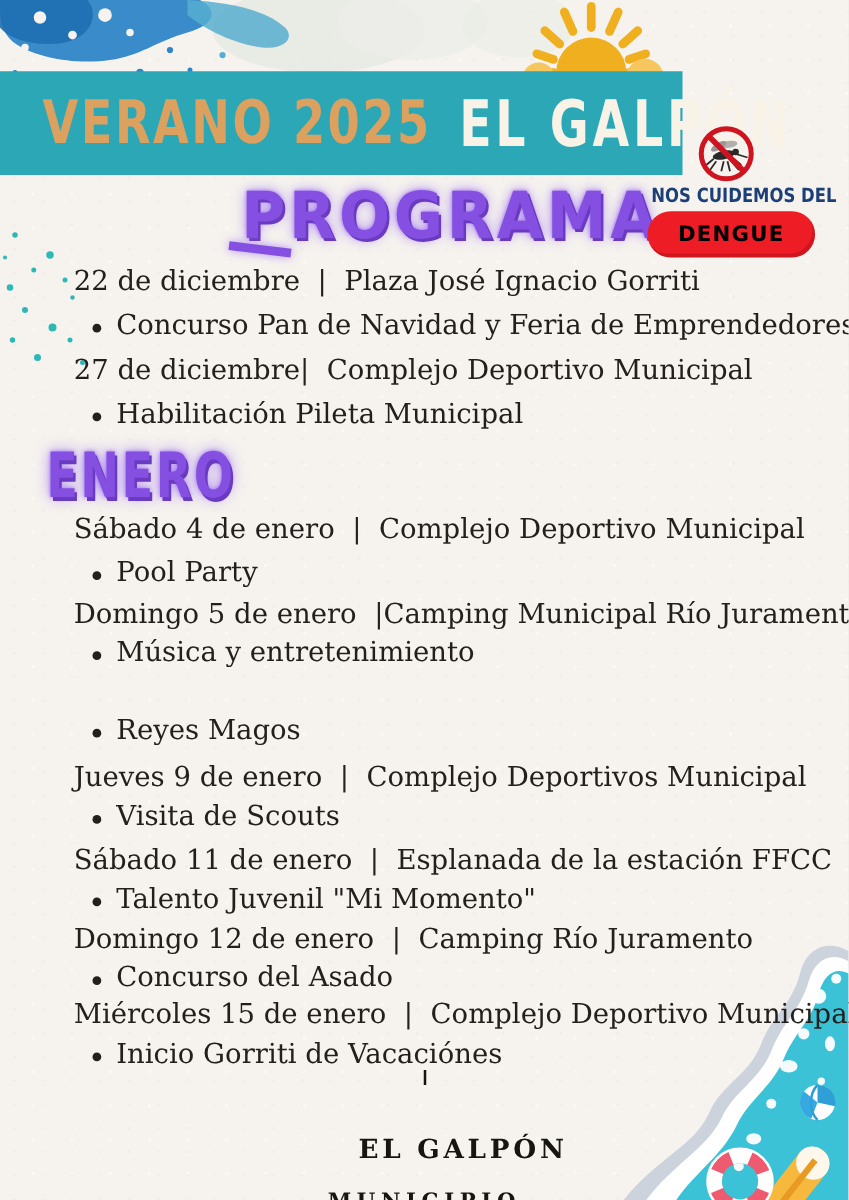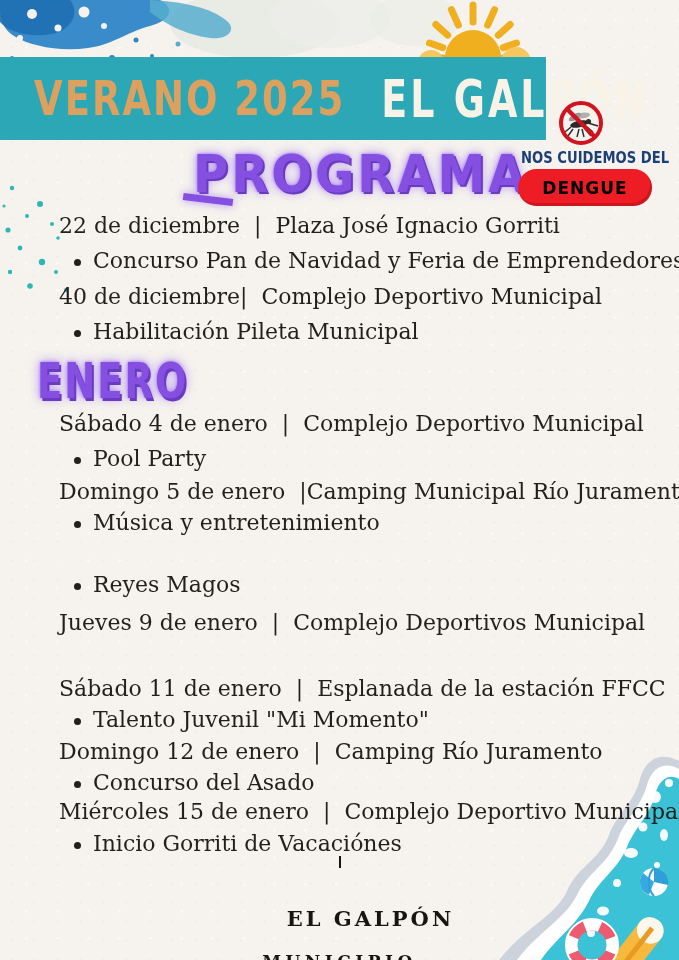--- a/index.html
+++ b/index.html
@@ -18,21 +18,21 @@
     background-position:0 0,11px 7px;
   }
   
   .splatter{position:absolute;left:0;top:0;z-index:1;}
   .speckles{position:absolute;left:0;top:178px;z-index:1;}
   .sun{position:absolute;left:398px;top:0;z-index:2;}
   
   .banner{
     position:absolute;left:0;top:57px;width:546px;height:83px;z-index:3;
     background:#2ba7b6;
-    display:flex;align-items:center;gap:36px;padding-left:34px;box-sizing:border-box;
+    display:flex;align-items:center;gap:22px;padding-left:34px;box-sizing:border-box;
     font-family:"DejaVu Sans",sans-serif;font-weight:bold;white-space:nowrap;
   }
   .banner .summer{
     font-size:37px;color:#dca05f;letter-spacing:2px;
     transform:scaleY(1.3);transform-origin:center;
   }
   .banner .brand{
     font-size:38px;color:#f8f3e6;letter-spacing:3px;
     transform:scaleY(1.35);transform-origin:center;
   }
@@ -193,21 +193,21 @@
   <div class="dengue-tagline">NOS CUIDEMOS DEL</div>
   <div class="dengue-pill">
     <span>DENGUE</span>
   </div>
 
   <div class="ev-h" style="top:213px">22 de diciembre  |  Plaza José Ignacio Gorriti</div>
   <div class="ev-b" style="top:248px">
     <span class="dot"></span>
     <span>Concurso Pan de Navidad y Feria de Emprendedores</span>
   </div>
-  <div class="ev-h" style="top:284px">40 de diciembre|  Complejo Deportivo Municipal</div>
+  <div class="ev-h" style="top:284px">27 de diciembre|  Complejo Deportivo Municipal</div>
   <div class="ev-b" style="top:319px">
     <span class="dot"></span>
     <span>Habilitación Pileta Municipal</span>
   </div>
 
   <div class="enero">ENERO</div>
 
   <div class="ev-h" style="top:411px">Sábado 4 de enero  |  Complejo Deportivo Municipal</div>
   <div class="ev-b" style="top:446px">
     <span class="dot"></span>
@@ -216,20 +216,24 @@
   <div class="ev-h" style="top:479px">Domingo 5 de enero  |Camping Municipal Río Juramento</div>
   <div class="ev-b" style="top:510px">
     <span class="dot"></span>
     <span>Música y entretenimiento</span>
   </div>
   <div class="ev-b" style="top:572px">
     <span class="dot"></span>
     <span>Reyes Magos</span>
   </div>
   <div class="ev-h" style="top:610px">Jueves 9 de enero  |  Complejo Deportivos Municipal</div>
+  <div class="ev-b" style="top:641px">
+    <span class="dot"></span>
+    <span>Visita de Scouts</span>
+  </div>
   <div class="ev-h" style="top:676px">Sábado 11 de enero  |  Esplanada de la estación FFCC</div>
   <div class="ev-b" style="top:707px">
     <span class="dot"></span>
     <span>Talento Juvenil "Mi Momento"</span>
   </div>
   <div class="ev-h" style="top:739px">Domingo 12 de enero  |  Camping Río Juramento</div>
   <div class="ev-b" style="top:770px">
     <span class="dot"></span>
     <span>Concurso del Asado</span>
   </div>

